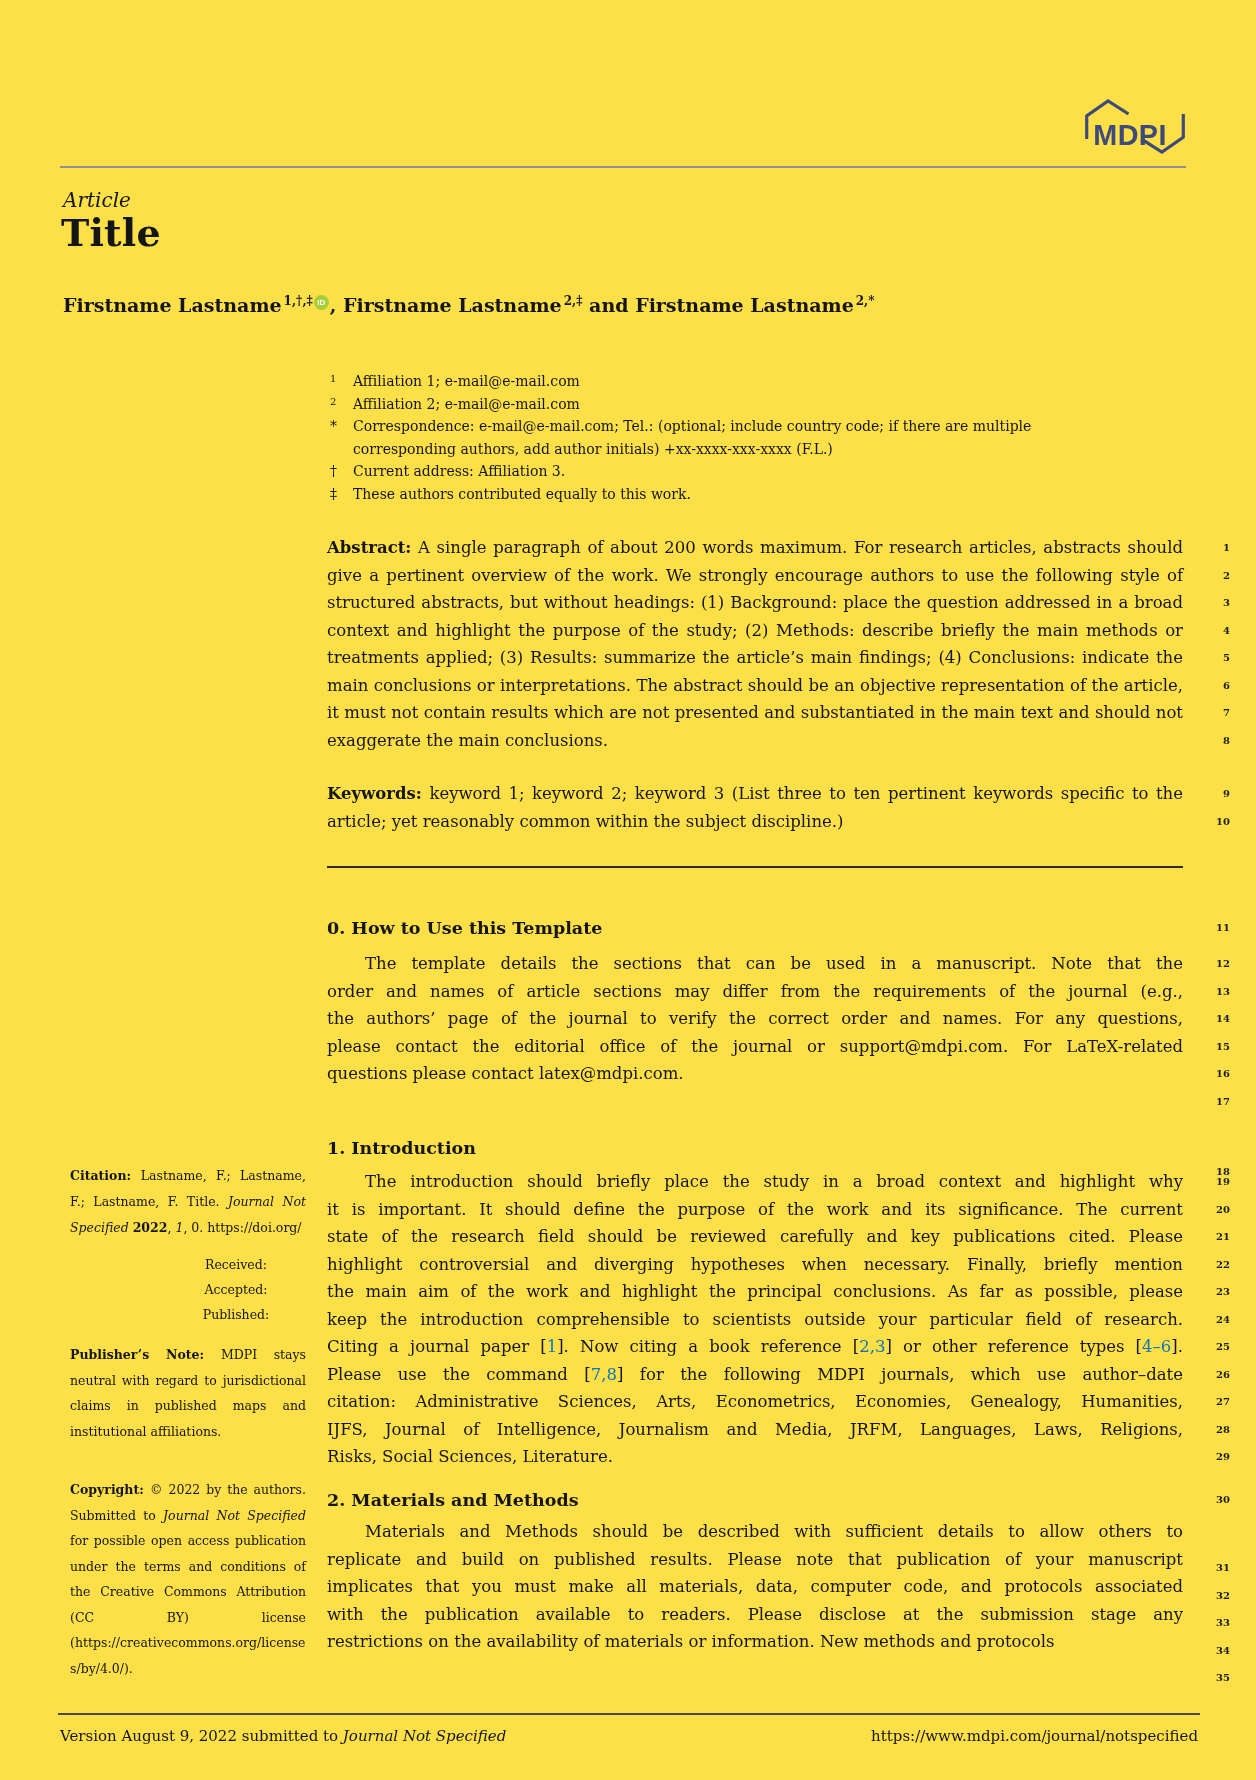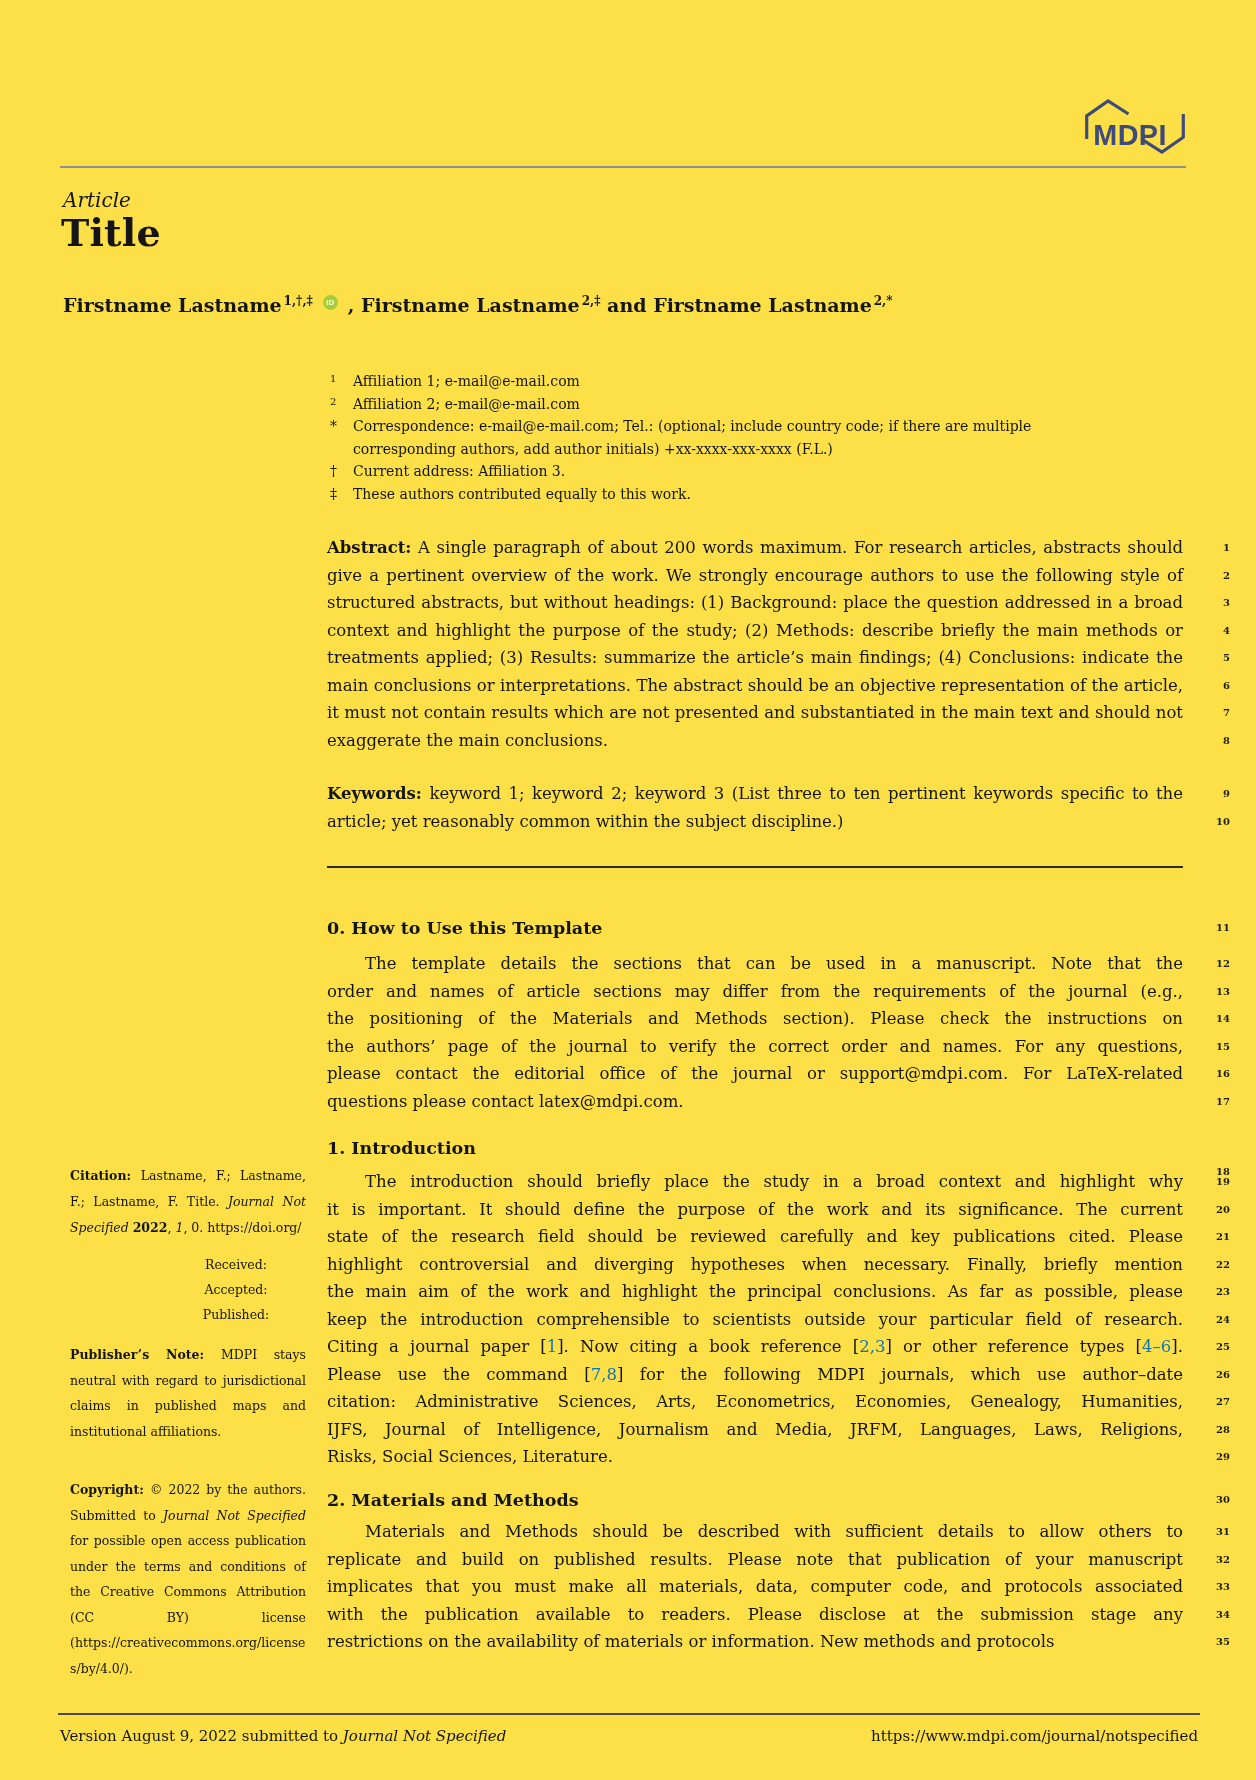--- a/index.html
+++ b/index.html
@@ -13,21 +13,21 @@
 
   
   .logo{position:absolute;left:1083px;top:94px;width:104px;height:66px;color:var(--logo);}
   .top-rule{position:absolute;left:60px;top:166px;width:1126px;height:2px;background:#8f8f8f;}
   .article-type{position:absolute;left:63px;top:188px;font-style:italic;font-size:20px;}
   .title{position:absolute;left:61px;top:210px;margin:0;font-size:38px;font-weight:bold;letter-spacing:.2px;}
   .byline{position:absolute;left:63px;top:294px;font-size:19px;font-weight:bold;white-space:nowrap;}
   .byline .asup{font-size:12px;font-weight:bold;margin-left:2px;}
   .orcid{display:inline-block;width:15px;height:15px;border-radius:50%;background:var(--orcid);
          color:#fff;font-family:"Liberation Sans",sans-serif;font-size:8px;font-weight:bold;
-         text-align:center;line-height:15px;vertical-align:super;margin:0 10px;}
+         text-align:center;line-height:15px;vertical-align:super;margin:0 1px;}
 
   
   .affiliations{position:absolute;left:330px;top:370px;width:856px;font-size:14px;line-height:22.5px;}
   .aff-row{display:flex;}
   .aff-marker{width:23px;flex:0 0 23px;}
   .aff-marker.sup{font-size:10px;position:relative;top:-2px;}
 
   
   .block{position:absolute;left:327px;width:856px;font-size:16.5px;line-height:27.5px;}
   .line{text-align:justify;text-align-last:justify;}
@@ -42,21 +42,21 @@
   .h0{top:916px;} .p0{top:950px;}
   .h1{top:1136px;} .p1{top:1168px;}
   .h2{top:1488px;} .p2{top:1518px;}
 
   
   .gutter{position:absolute;left:1196px;width:34px;text-align:right;
           font-size:10px;font-weight:bold;line-height:27.5px;color:#1c1c1c;}
   .g-abstract{top:534px;} .g-keywords{top:780px;}
   .g-h0{top:916px;line-height:24px;} .g-p0{top:950px;}
   .g-h1{top:1136px;line-height:24px;margin-top:24px;} .g-p1{top:1168px;}
-  .g-h2{top:1488px;line-height:24px;} .g-p2{top:1518px;}
+  .g-h2{top:1488px;line-height:24px;} .g-p2{top:1554px;}
 
   
   .side{position:absolute;left:70px;width:236px;font-size:12.5px;line-height:25.5px;text-align:justify;}
   .side b{font-weight:bold;}
   .s-citation{top:1163px;line-height:26px;}
   .s-dates{top:1252px;line-height:25px;text-align:center;margin-left:48px;}
   .s-pubnote{top:1342px;}
   .s-copyright{top:1477px;word-break:break-word;}
 
   
@@ -150,21 +150,20 @@
 
   <div class="krule"></div>
 
   <div class="h h0">0. How to Use this Template</div>
   <div class="gutter g-h0">
       <div class="lnum">11</div>
     </div>
   <div class="block p0">
       <div class="line ind">The template details the sections that can be used in a manuscript. Note that the</div>
       <div class="line">order and names of article sections may differ from the requirements of the journal (e.g.,</div>
-      <div class="line">the positioning of the Materials and Methods section). Please check the instructions on</div>
       <div class="line">the authors’ page of the journal to verify the correct order and names. For any questions,</div>
       <div class="line">please contact the editorial office of the journal or support@mdpi.com. For LaTeX-related</div>
       <div class="line last">questions please contact latex@mdpi.com.</div>
     </div>
   <div class="gutter g-p0">
       <div class="lnum">12</div>
       <div class="lnum">13</div>
       <div class="lnum">14</div>
       <div class="lnum">15</div>
       <div class="lnum">16</div>

